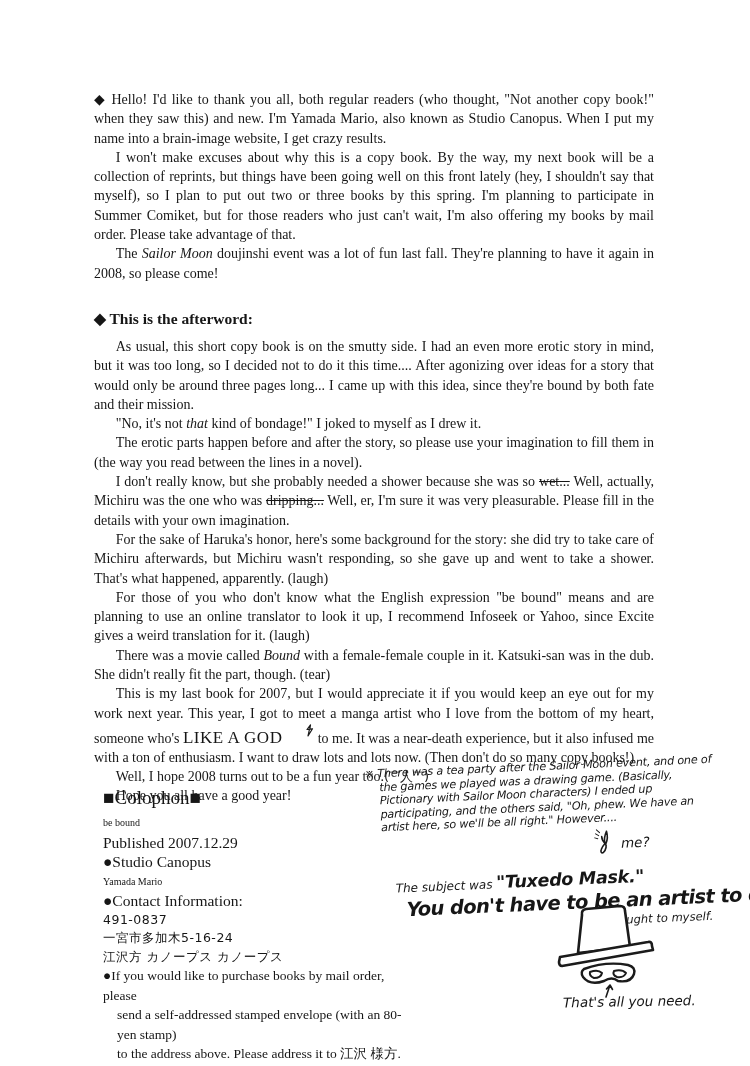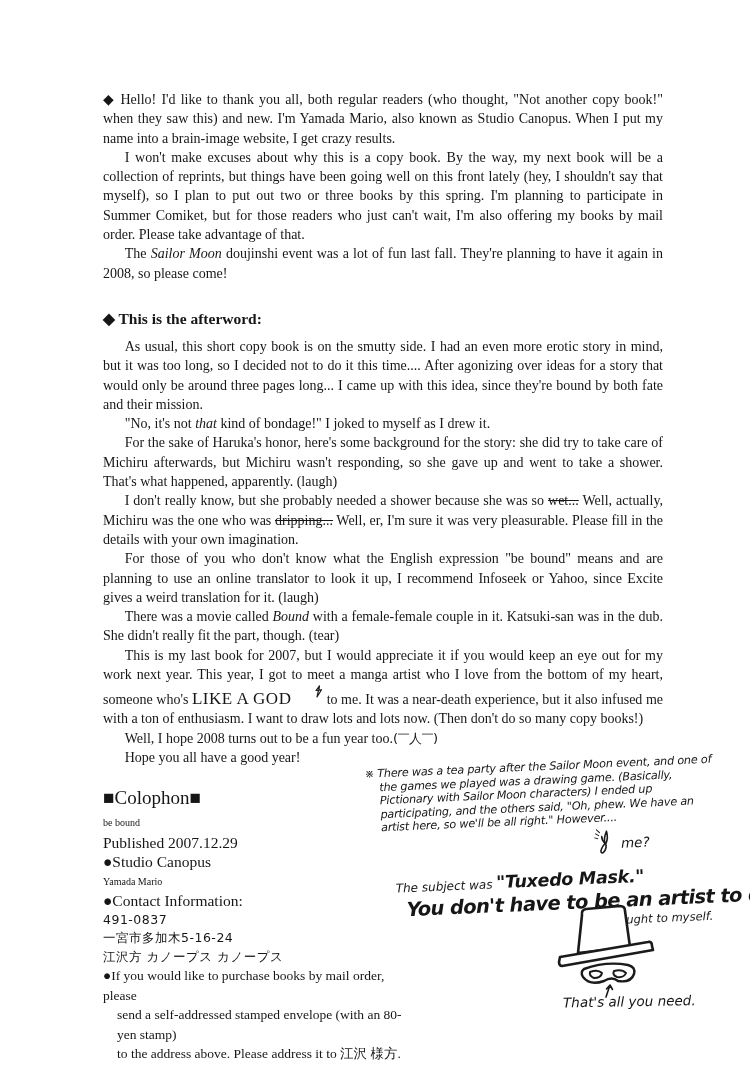--- a/index.html
+++ b/index.html
@@ -2,21 +2,21 @@
 <html><head>
 <meta charset="utf-8">
 <style>
   html,body{margin:0;padding:0;background:#e8e8e8;}
   .page{
     position:relative;width:750px;height:1066px;background:#ffffff;
     margin:0 auto;overflow:hidden;color:#161616;
     font-family:"Liberation Serif", serif;
   }
   
-  .main{position:absolute;left:103px;top:90px;width:560px;}
+  .main{position:absolute;left:94px;top:90px;width:560px;}
   .main p{margin:0;font-size:14px;line-height:19.3px;text-align:justify;}
   .main p.ind{text-indent:1.55em;}
   .heading{
     margin:26px 0 8px 0;font-size:15.5px;font-weight:bold;line-height:20px;
   }
   .ital{font-style:italic;margin-top:8px;}
   .strike{text-decoration:line-through;}
   .caps{font-size:17px;letter-spacing:0.5px;}
   .kaomoji{font-family:"DejaVu Sans", sans-serif;font-size:13px;letter-spacing:-1px;}
   .sparkle-icon{display:inline-block;vertical-align:super;margin-left:1px;}
@@ -57,22 +57,23 @@
 <div class="page">
 
   <div class="main">
     <p>◆ Hello! I'd like to thank you all, both regular readers (who thought, "Not another copy book!" when they saw this) and new. I'm Yamada Mario, also known as Studio Canopus. When I put my name into a brain-image website, I get crazy results.</p>
     <p class="ind">I won't make excuses about why this is a copy book. By the way, my next book will be a collection of reprints, but things have been going well on this front lately (hey, I shouldn't say that myself), so I plan to put out two or three books by this spring. I'm planning to participate in Summer Comiket, but for those readers who just can't wait, I'm also offering my books by mail order. Please take advantage of that.</p>
     <p class="ind"><span>The </span><span class="ital">Sailor Moon</span><span> doujinshi event was a lot of fun last fall. They're planning to have it again in 2008, so please come!</span></p>
 
     <h2 class="heading">◆ This is the afterword:</h2>
     <p class="ind">As usual, this short copy book is on the smutty side. I had an even more erotic story in mind, but it was too long, so I decided not to do it this time.... After agonizing over ideas for a story that would only be around three pages long... I came up with this idea, since they're bound by both fate and their mission.</p>
     <p class="ind"><span>"No, it's not </span><span class="ital">that</span><span> kind of bondage!" I joked to myself as I drew it.</span></p>
+    <p class="ind">The erotic parts happen before and after the story, so please use your imagination to fill them in (the way you read between the lines in a novel).</p>
+    <p class="ind"><span>I don't really know, but she probably needed a shower because she was so </span><span class="strike">wet...</span><span> Well, actually, Michiru was the one who was </span><span class="strike">dripping...</span><span> Well, er, I'm sure it was very pleasurable. Please fill in the details with your own imagination.</span></p>
     <p class="ind">For the sake of Haruka's honor, here's some background for the story: she did try to take care of Michiru afterwards, but Michiru wasn't responding, so she gave up and went to take a shower. That's what happened, apparently. (laugh)</p>
-    <p class="ind"><span>I don't really know, but she probably needed a shower because she was so </span><span class="strike">wet...</span><span> Well, actually, Michiru was the one who was </span><span class="strike">dripping...</span><span> Well, er, I'm sure it was very pleasurable. Please fill in the details with your own imagination.</span></p>
     <p class="ind">For those of you who don't know what the English expression "be bound" means and are planning to use an online translator to look it up, I recommend Infoseek or Yahoo, since Excite gives a weird translation for it. (laugh)</p>
     <p class="ind"><span>There was a movie called </span><span class="ital">Bound</span><span> with a female-female couple in it. Katsuki-san was in the dub. She didn't really fit the part, though. (tear)</span></p>
     <p class="ind"><span>This is my last book for 2007, but I would appreciate it if you would keep an eye out for my work next year. This year, I got to meet a manga artist who I love from the bottom of my heart, someone who's </span><span class="caps">LIKE A GOD</span><span class="sparkle-icon"><svg width="9" height="13" viewBox="0 0 9 13">
             <path class="ink" stroke-width="1.2" d="M5.5 0.8 L2 5.5 L4.5 5.2 L3 12 L7.5 4.8 L4.8 5.1 Z"></path>
           </svg></span><span> to me. It was a near-death experience, but it also infused me with a ton of enthusiasm. I want to draw lots and lots now. (Then don't do so many copy books!)</span></p>
     <p class="ind"><span>Well, I hope 2008 turns out to be a fun year too.</span><span class="kaomoji">(￣人￣)</span></p>
     <p class="ind">Hope you all have a good year!</p>
   </div>
 
   <div class="colophon">

